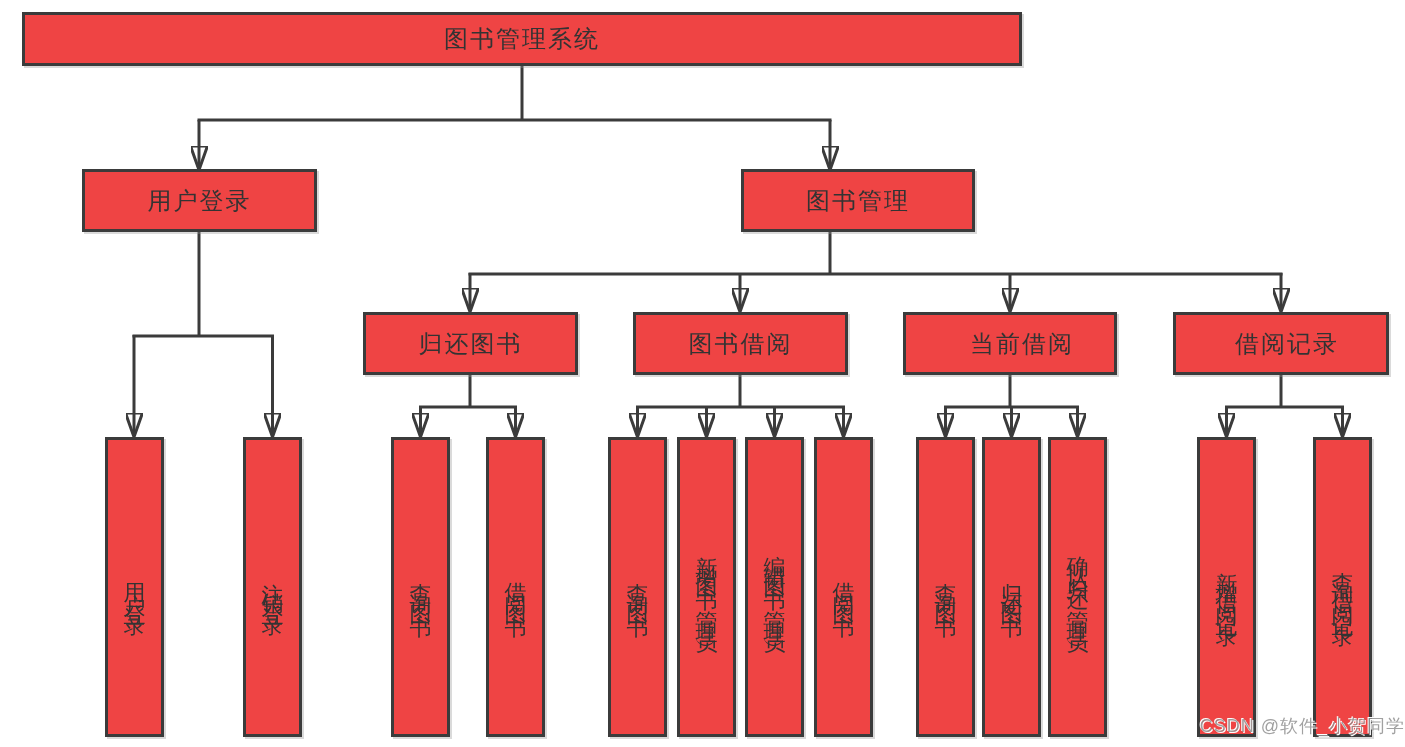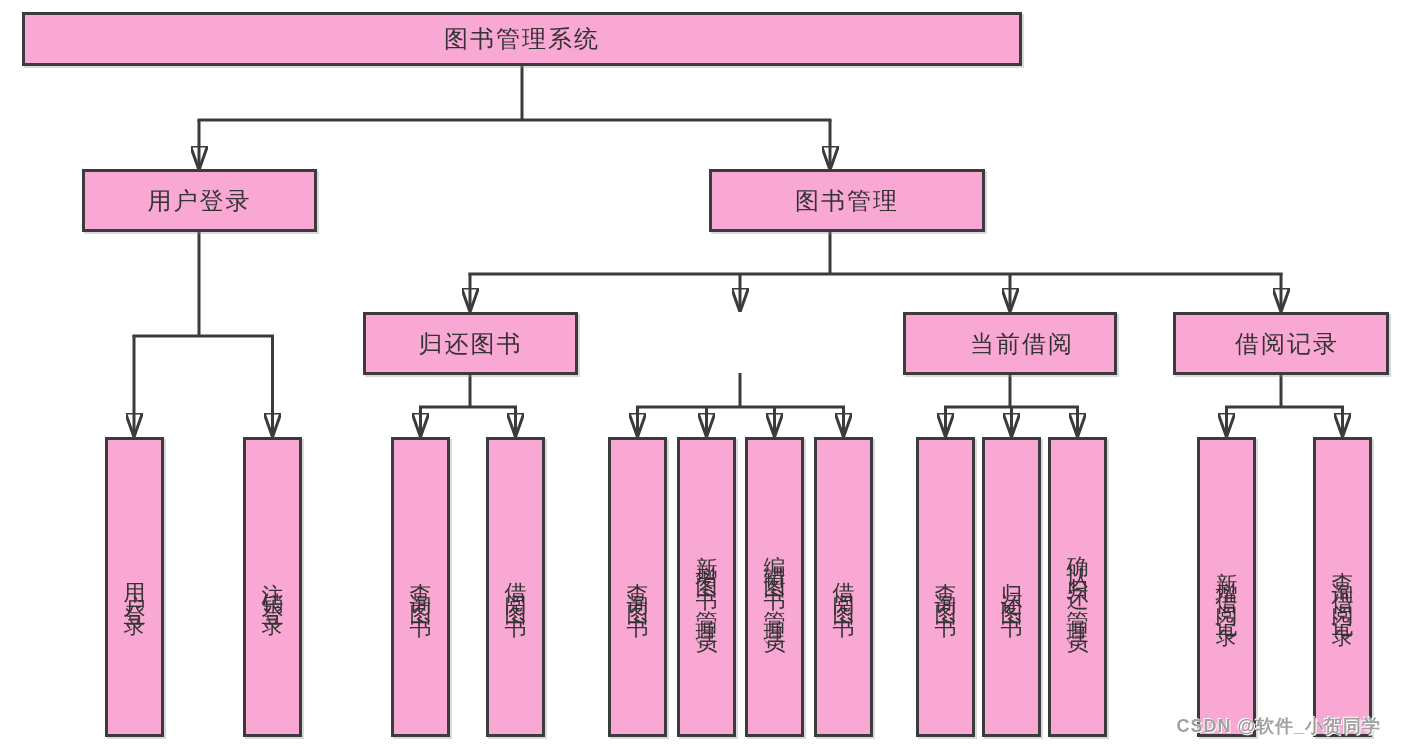--- a/index.html
+++ b/index.html
@@ -23,37 +23,37 @@
     z-index: 1;
   }
   .wires path {
     stroke: #3b3b3b;
     stroke-width: 3;
     fill: none;
   }
   .node {
     position: absolute;
     box-sizing: border-box;
-    background: #f9a8d4;
+    background: #ef4444;
     border: 3px solid #3b3b3b;
     box-shadow: 2px 2px 0 rgba(150,150,150,0.35);
     display: flex;
     align-items: center;
     justify-content: center;
     z-index: 2;
     color: #333333;
   }
   .hbox {
     font-size: 24px;
     letter-spacing: 2px;
     height: 63px;
   }
   .root  { left: 22px;  top: 12px;  width: 1000px; height: 54px; }
   .l2a   { left: 82px;  top: 169px; width: 235px; }
-  .l2b   { left: 709px; top: 169px; width: 276px; }
+  .l2b   { left: 741px; top: 169px; width: 234px; }
   .l3 { top: 312px; }
   .l3a { left: 363px;  width: 215px; }
   .l3b { left: 633px;  width: 215px; }
   .l3c { left: 903px;  width: 214px; padding-left: 24px; }
   .l3d { left: 1173px; width: 216px; padding-left: 12px; }
   .vbox {
     top: 437px;
     width: 59px;
     height: 300px;
   }
@@ -74,28 +74,27 @@
   .v6  { left: 677px; }
   .v7  { left: 745px; }
   .v8  { left: 814px; }
   .v9  { left: 916px; }
   .v10 { left: 982px; }
   .v11 { left: 1048px; }
   .v12 { left: 1197px; }
   .v13 { left: 1313px; }
   .watermark {
     position: absolute;
-    right: 24px;
+    right: 0;
     top: 714px;
     z-index: 5;
     font-size: 18px;
     letter-spacing: 1px;
     color: rgba(145,145,145,0.85);
     text-shadow: 1px 1px 0 #ffffff, -1px -1px 0 #ffffff;
-    font-weight: bold;
   }
 </style>
 </head>
 <body>
 
 <div class="stage">
 
   <svg class="wires" width="1405" height="747" viewBox="0 0 1405 747" aria-hidden="true">
     <defs>
       <marker id="ah" viewBox="0 0 24 17" refX="22" refY="8.5" markerWidth="24" markerHeight="17" markerUnits="userSpaceOnUse" orient="auto">
@@ -142,20 +141,21 @@
     <path d="M1226.5,406 V435" marker-end="url(#ah)"></path>
     <path d="M1342.5,406 V435" marker-end="url(#ah)"></path>
   </svg>
 
   <div class="node hbox root">图书管理系统</div>
 
   <div class="node hbox l2a">用户登录</div>
   <div class="node hbox l2b">图书管理</div>
 
   <div class="node hbox l3 l3a">归还图书</div>
+  <div class="node hbox l3 l3b">图书借阅</div>
   <div class="node hbox l3 l3c">当前借阅</div>
   <div class="node hbox l3 l3d">借阅记录</div>
 
   <div class="node vbox v1">
     <span class="vtext">用户登录</span>
   </div>
   <div class="node vbox v2">
     <span class="vtext">注销登录</span>
   </div>
 

